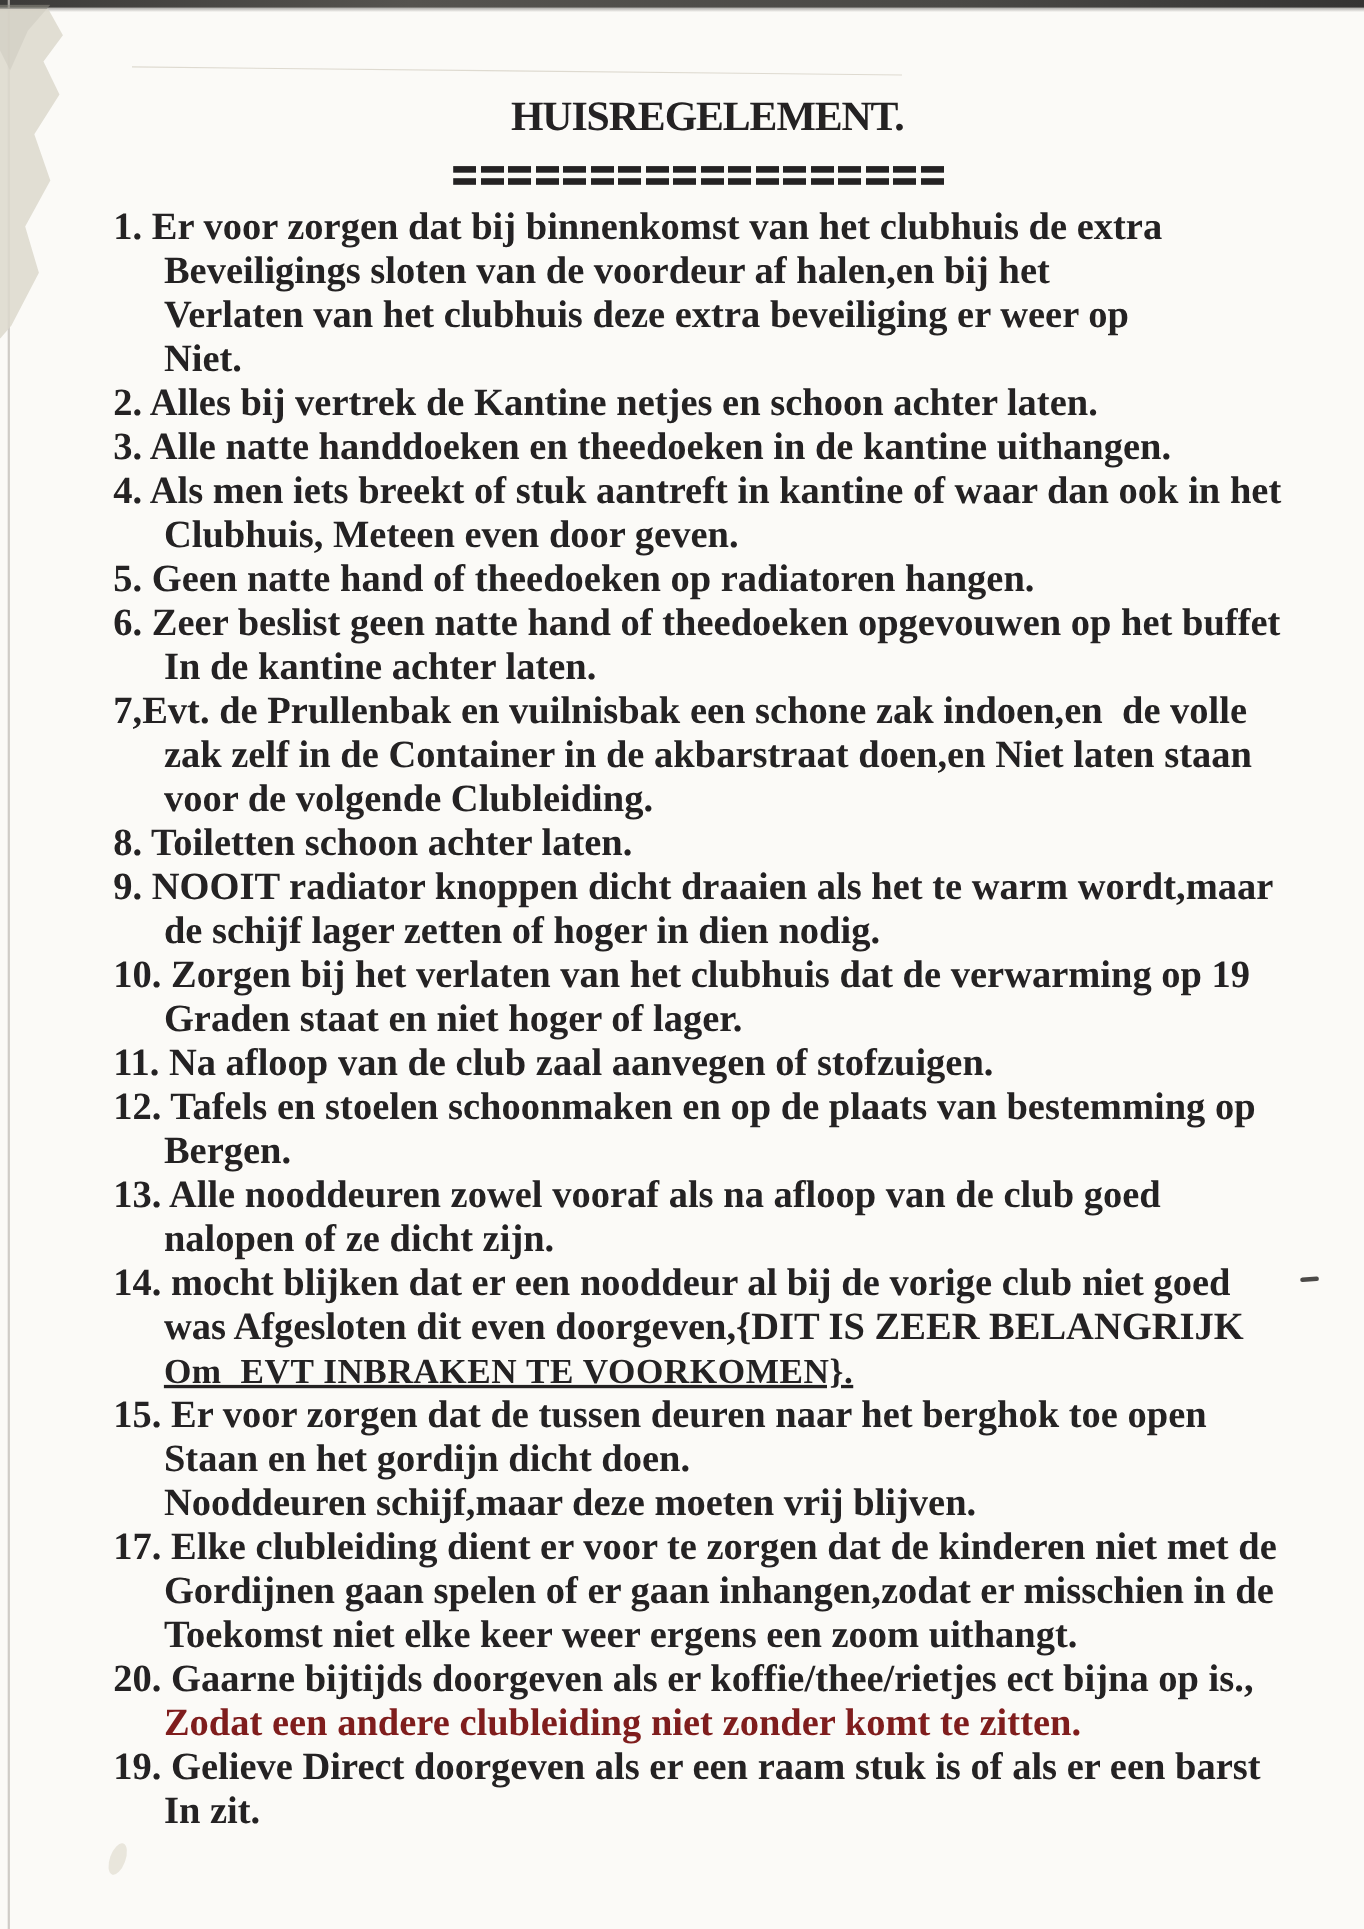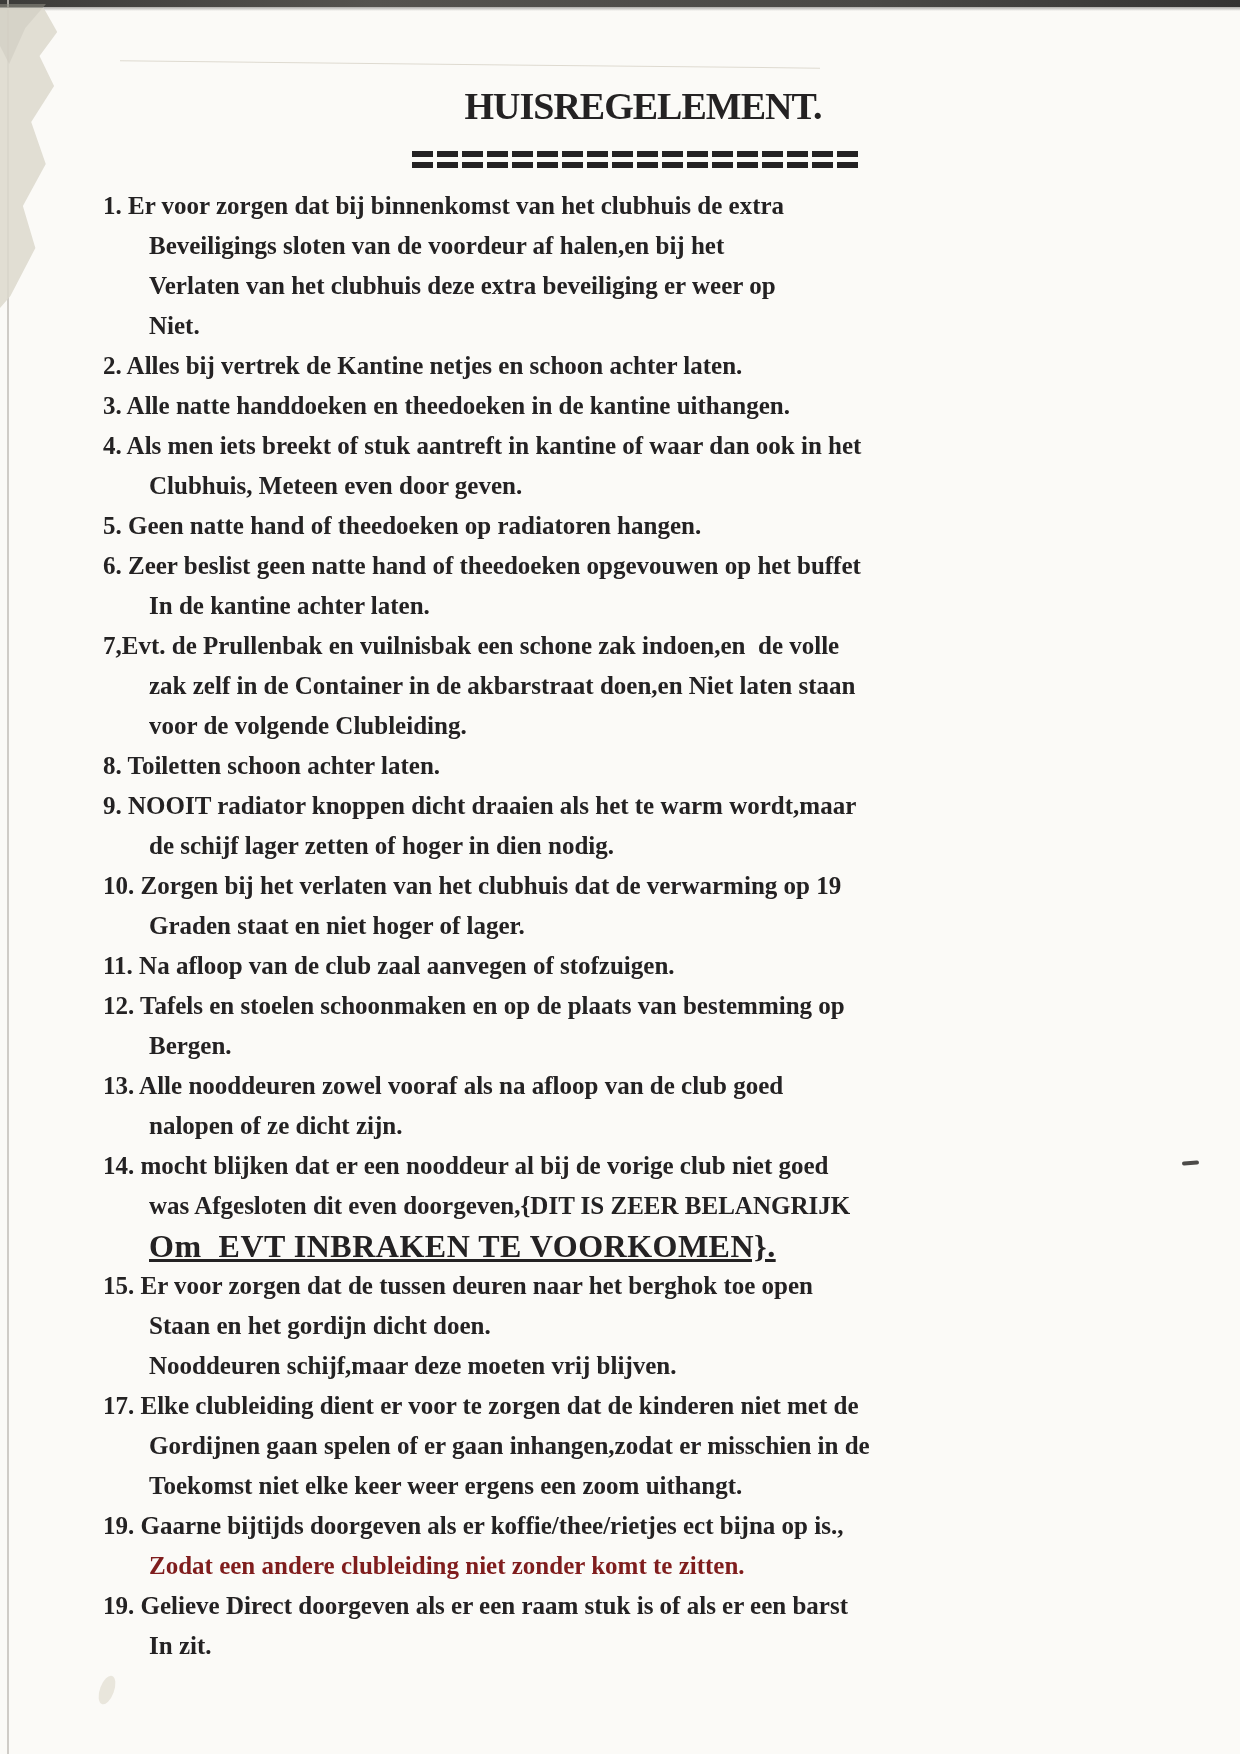--- a/index.html
+++ b/index.html
@@ -71,21 +71,21 @@
   .title-underline .bar{
     height:6px;margin-bottom:5px;
     background:repeating-linear-gradient(90deg,var(--ink) 0 21px,rgba(0,0,0,0) 21px 25px);
   }
   
   .rules{
     position:absolute;left:103px;top:186px;width:1080px;
   }
   .line{
     height:40px;line-height:40px;
-    font-size:25px;font-weight:bold;
+    font-size:35px;font-weight:bold;
     white-space:pre;
     color:var(--ink);
   }
   .line.cont{padding-left:46px;}
   .line.big{font-size:32px;letter-spacing:.5px;text-decoration:underline;}
   .line.faded{color:#7f1d1d;}
 </style>
 </head>
 <body>
 
@@ -169,21 +169,21 @@
       </div>
       <div>
         <div class="line cont">Nooddeuren schijf,maar deze moeten vrij blijven.</div>
       </div>
       <div>
         <div class="line">17. Elke clubleiding dient er voor te zorgen dat de kinderen niet met de</div>
         <div class="line cont">Gordijnen gaan spelen of er gaan inhangen,zodat er misschien in de</div>
         <div class="line cont">Toekomst niet elke keer weer ergens een zoom uithangt.</div>
       </div>
       <div>
-        <div class="line">19. Gaarne bijtijds doorgeven als er koffie/thee/rietjes ect bijna op is.,</div>
+        <div class="line">20. Gaarne bijtijds doorgeven als er koffie/thee/rietjes ect bijna op is.,</div>
         <div class="line cont faded">Zodat een andere clubleiding niet zonder komt te zitten.</div>
       </div>
       <div>
         <div class="line">19. Gelieve Direct doorgeven als er een raam stuk is of als er een barst</div>
         <div class="line cont">In zit.</div>
       </div>
     </div>
 
 </div>
 

